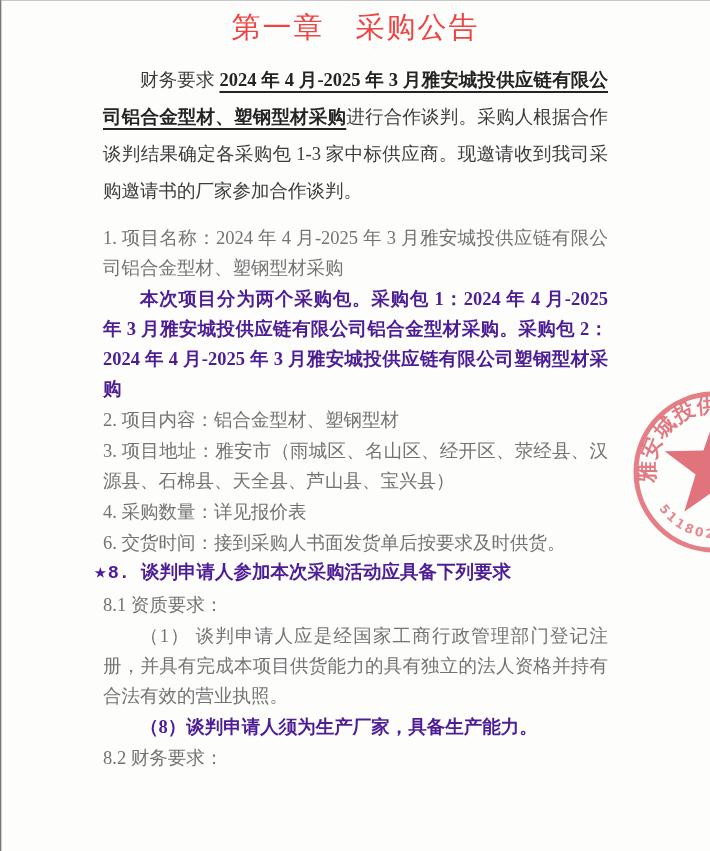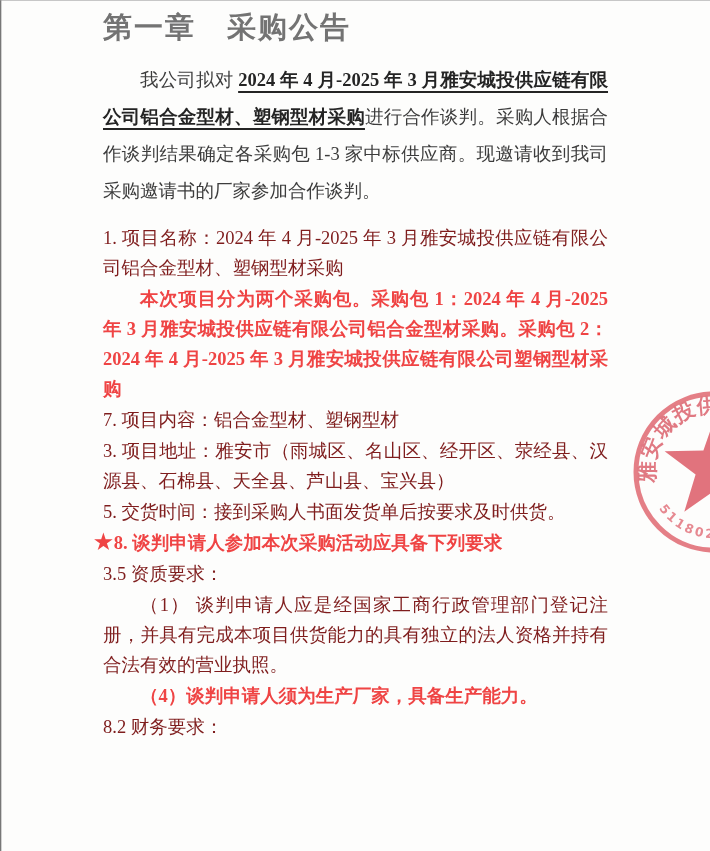--- a/index.html
+++ b/index.html
@@ -26,24 +26,24 @@
   }
   .page {
     position: relative;
     width: 710px; height: 851px;
     padding: 8px 102px 0 103px;
   }
   .chapter-title {
     margin: 0 0 16px 0;
     font-size: 29px;
     line-height: 38px;
-    font-weight: bold;
+    font-weight: normal;
     letter-spacing: 2px;
-    text-align: left;
-    color: #737373;
+    text-align: center;
+    color: #ef4444;
     white-space: nowrap;
   }
   .intro {
     margin: 0;
     font-size: 18.5px;
     line-height: 37px;
     text-align: justify;
     text-indent: 2em;
     color: #3c3c3c;
   }
@@ -55,25 +55,25 @@
     text-underline-offset: 5px;
   }
   .items {
     margin-top: 12px;
     font-size: 18.5px;
     line-height: 30px;
   }
   .items p.item {
     margin: 0;
     text-align: justify;
-    color: #7f1d1d;
+    color: #737373;
   }
-  .items p.item.bold { font-weight: bold; color: #ef4444; }
+  .items p.item.bold { font-weight: bold; color: #4c1d95; }
   .items p.item.indent { text-indent: 2em; }
-  .items p.item.starred { margin-left: -9px; }
+  .items p.item.starred { margin-left: -9px; font-family: Liberation Mono, monospace; }
   .items .star-prefix { font-size: 21px; letter-spacing: 1px; }
   
   .stamp {
     position: absolute;
     left: 600px; top: 370px;
     width: 180px; height: 220px;
     mix-blend-mode: multiply;
     opacity: .92;
     pointer-events: none;
   }
@@ -81,44 +81,45 @@
 </head>
 <body>
 
 <div class="scan-edge-left"></div>
 <div class="scan-edge-top"></div>
 
 <div class="page">
 
   <h1 class="chapter-title">第一章　采购公告</h1>
 
-  <p class="intro"><span>我公司拟对 </span><span class="u-bold">2024 年 4 月-2025 年 3 月雅安城投供应链有限公司铝合金型材、塑钢型材采购</span><span>进行合作谈判。采购人根据合作谈判结果确定各采购包 1-3 家中标供应商。现邀请收到我司采购邀请书的厂家参加合作谈判。</span></p>
+  <p class="intro"><span>财务要求 </span><span class="u-bold">2024 年 4 月-2025 年 3 月雅安城投供应链有限公司铝合金型材、塑钢型材采购</span><span>进行合作谈判。采购人根据合作谈判结果确定各采购包 1-3 家中标供应商。现邀请收到我司采购邀请书的厂家参加合作谈判。</span></p>
 
   <div class="items">
 
       <p class="item"><span class="star-prefix"></span><span>1. 项目名称：2024 年 4 月-2025 年 3 月雅安城投供应链有限公司铝合金型材、塑钢型材采购</span></p>
 
       <p class="item bold indent"><span class="star-prefix"></span><span>本次项目分为两个采购包。采购包 1：2024 年 4 月-2025 年 3 月雅安城投供应链有限公司铝合金型材采购。采购包 2：2024 年 4 月-2025 年 3 月雅安城投供应链有限公司塑钢型材采购</span></p>
 
-      <p class="item"><span class="star-prefix"></span><span>7. 项目内容：铝合金型材、塑钢型材</span></p>
+      <p class="item"><span class="star-prefix"></span><span>2. 项目内容：铝合金型材、塑钢型材</span></p>
 
       <p class="item"><span class="star-prefix"></span><span>3. 项目地址：雅安市（雨城区、名山区、经开区、荥经县、汉源县、石棉县、天全县、芦山县、宝兴县）</span></p>
 
+      <p class="item"><span class="star-prefix"></span><span>4. 采购数量：详见报价表</span></p>
 
 
-      <p class="item"><span class="star-prefix"></span><span>5. 交货时间：接到采购人书面发货单后按要求及时供货。</span></p>
+      <p class="item"><span class="star-prefix"></span><span>6. 交货时间：接到采购人书面发货单后按要求及时供货。</span></p>
 
 
       <p class="item bold starred"><span class="star-prefix">★</span><span>8. 谈判申请人参加本次采购活动应具备下列要求</span></p>
 
-      <p class="item"><span class="star-prefix"></span><span>3.5 资质要求：</span></p>
+      <p class="item"><span class="star-prefix"></span><span>8.1 资质要求：</span></p>
 
       <p class="item indent"><span class="star-prefix"></span><span>（1） 谈判申请人应是经国家工商行政管理部门登记注册，并具有完成本项目供货能力的具有独立的法人资格并持有合法有效的营业执照。</span></p>
 
-      <p class="item bold indent"><span class="star-prefix"></span><span>（4）谈判申请人须为生产厂家，具备生产能力。</span></p>
+      <p class="item bold indent"><span class="star-prefix"></span><span>（8）谈判申请人须为生产厂家，具备生产能力。</span></p>
 
       <p class="item"><span class="star-prefix"></span><span>8.2 财务要求：</span></p>
 
     </div>
 
   <svg class="stamp" viewBox="600 370 180 220" xmlns="http://www.w3.org/2000/svg">
     <g opacity="0.9">
       <circle cx="714" cy="472" r="78" fill="none" stroke-width="5" stroke="#e26671"></circle>
       <polygon points="716,414 728.6,450.6 767.4,451.3 736.4,474.6 747.7,511.7 716,489.5 684.3,511.7 695.6,474.6 664.6,451.3 703.4,450.6" fill="#de5864"></polygon>
       <path id="stamp-text-arc" d="M 655.3 484.5 A 60 60 0 1 1 767 500.2" fill="none"></path>

